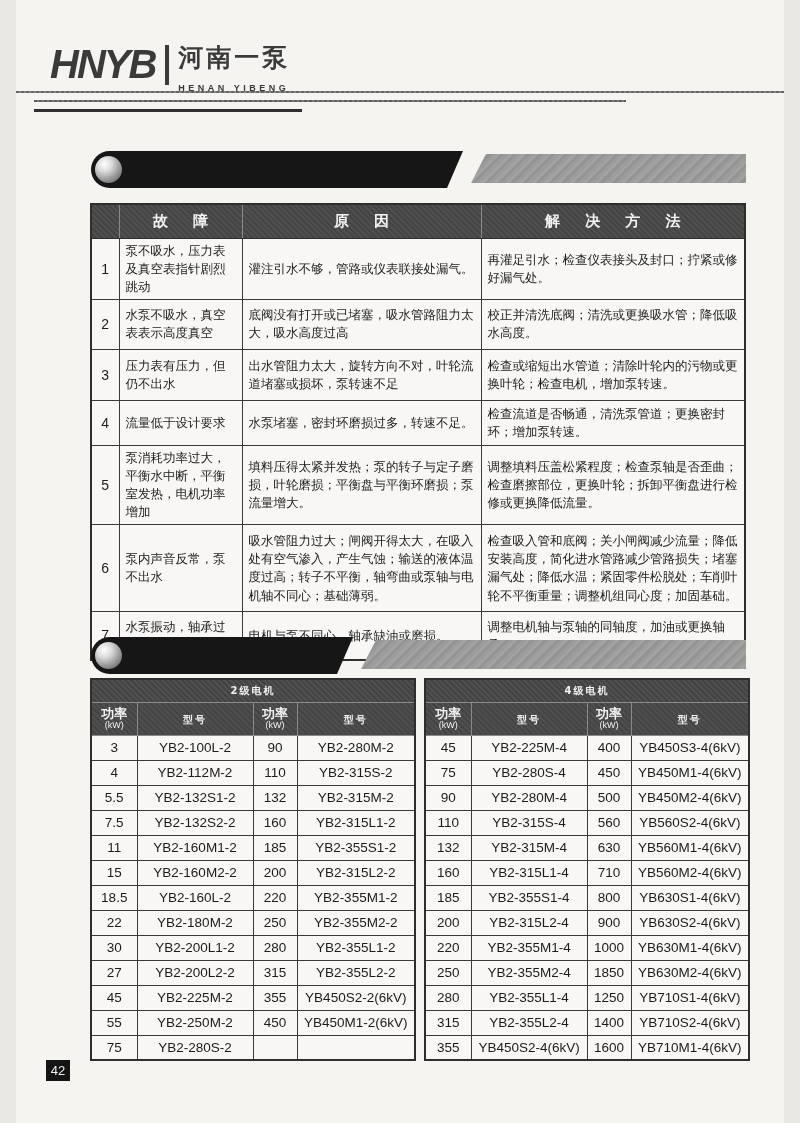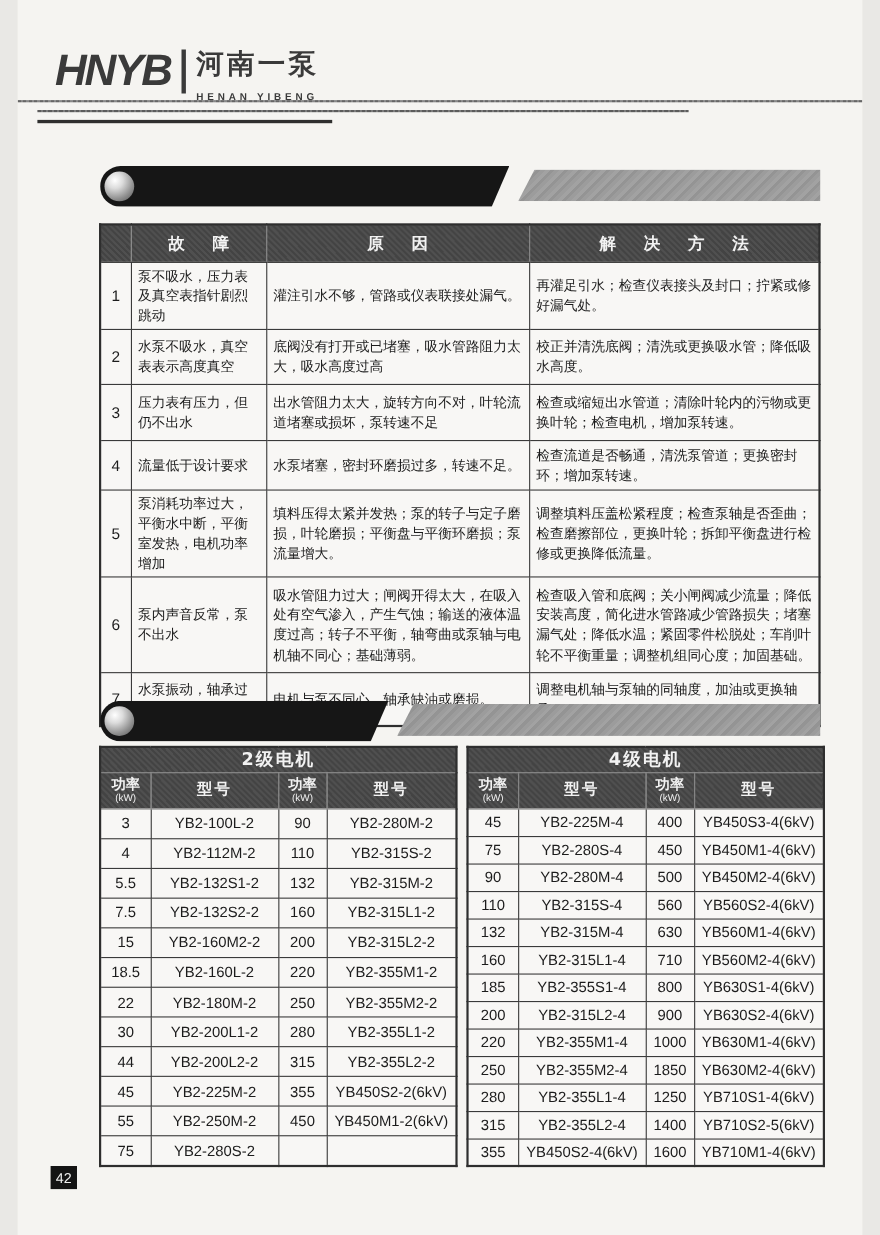--- a/index.html
+++ b/index.html
@@ -80,25 +80,25 @@
 
   
   .motor-wrap { position:absolute; left:74px; top:678px; width:656px; display:flex; gap:8px; }
   .motor-table { width:324px; border:2px solid #2e2e2e; }
   .motor-table td { border:1px solid #3a3a3a; text-align:center; vertical-align:middle; }
   .motor-table thead td {
     background:#474747;
     background-image:repeating-linear-gradient(45deg,rgba(255,255,255,.05) 0 2px,rgba(0,0,0,.06) 2px 4px);
     border:1px solid #8a8a8a; color:#f2f2f2; font-weight:bold;
   }
-  .motor-table .group-header td { height:23px; font-size:16px; letter-spacing:2px; }
+  .motor-table .group-header td { height:23px; font-size:10px; letter-spacing:2px; }
   .motor-table .col-header td { height:33px; font-size:13px; line-height:1.05; }
   .motor-table .col-header .unit { display:block; font-size:9px; font-weight:normal; letter-spacing:0;
     font-family:"Liberation Sans",sans-serif; }
-  .motor-table .col-header .model-h { font-size:14px; letter-spacing:2px; }
+  .motor-table .col-header .model-h { font-size:10px; letter-spacing:2px; }
   .motor-table tbody tr { height:25px; }
   .motor-table tbody td { font-size:13.5px; color:#1c1c1c;
     font-family:"Liberation Sans","DejaVu Sans",sans-serif; }
 
   
   .page-badge {
     position:absolute; left:30px; top:1060px; width:24px; height:21px; background:#141414;
     color:#efefef; font-size:13px; line-height:21px; text-align:center;
     font-family:"Liberation Sans",sans-serif;
   }
@@ -232,20 +232,26 @@
             <td>132</td>
             <td>YB2-315M-2</td>
           </tr>
           <tr>
             <td>7.5</td>
             <td>YB2-132S2-2</td>
             <td>160</td>
             <td>YB2-315L1-2</td>
           </tr>
           <tr>
+            <td>11</td>
+            <td>YB2-160M1-2</td>
+            <td>185</td>
+            <td>YB2-355S1-2</td>
+          </tr>
+          <tr>
             <td>15</td>
             <td>YB2-160M2-2</td>
             <td>200</td>
             <td>YB2-315L2-2</td>
           </tr>
           <tr>
             <td>18.5</td>
             <td>YB2-160L-2</td>
             <td>220</td>
             <td>YB2-355M1-2</td>
@@ -256,21 +262,21 @@
             <td>250</td>
             <td>YB2-355M2-2</td>
           </tr>
           <tr>
             <td>30</td>
             <td>YB2-200L1-2</td>
             <td>280</td>
             <td>YB2-355L1-2</td>
           </tr>
           <tr>
-            <td>44</td>
+            <td>27</td>
             <td>YB2-200L2-2</td>
             <td>315</td>
             <td>YB2-355L2-2</td>
           </tr>
           <tr>
             <td>45</td>
             <td>YB2-225M-2</td>
             <td>355</td>
             <td>YB450S2-2(6kV)</td>
           </tr>
@@ -371,21 +377,21 @@
           <tr>
             <td>280</td>
             <td>YB2-355L1-4</td>
             <td>1250</td>
             <td>YB710S1-4(6kV)</td>
           </tr>
           <tr>
             <td>315</td>
             <td>YB2-355L2-4</td>
             <td>1400</td>
-            <td>YB710S2-5(6kV)</td>
+            <td>YB710S2-4(6kV)</td>
           </tr>
           <tr>
             <td>355</td>
             <td>YB450S2-4(6kV)</td>
             <td>1600</td>
             <td>YB710M1-4(6kV)</td>
           </tr>
         </tbody>
     </table>
 

